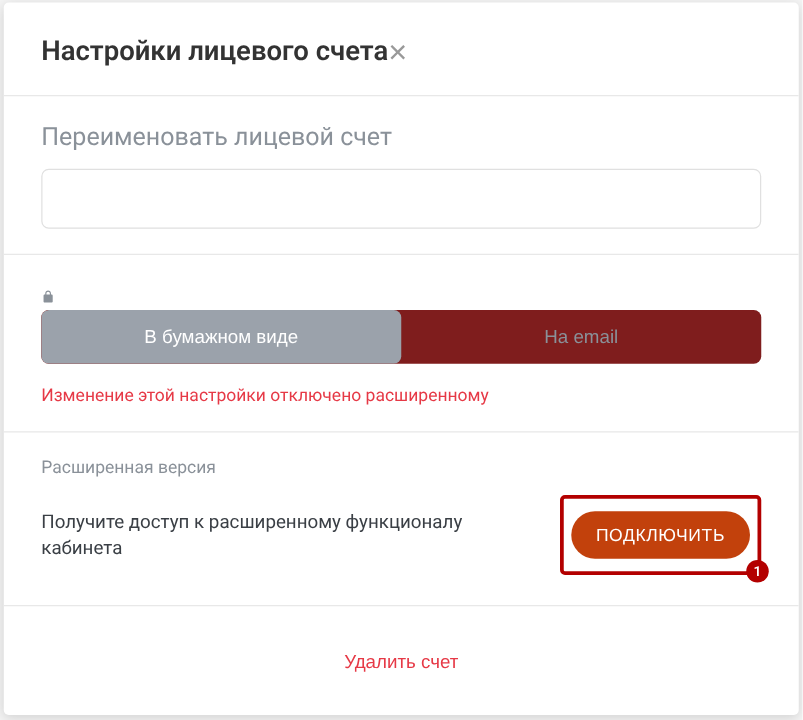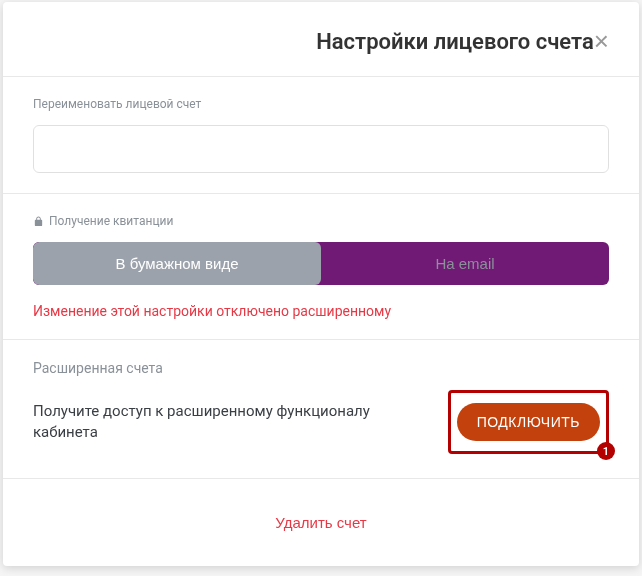--- a/index.html
+++ b/index.html
@@ -17,21 +17,21 @@
     .modal {
       background: #fff;
       border-radius: 4px;
       box-shadow: 0 2px 10px rgba(0,0,0,0.15);
       width: 636px;
       margin: 2px auto;
       overflow: hidden;
     }
     .modal-header {
       display: flex;
-      justify-content: flex-end;
+      justify-content: flex-start;
       align-items: center;
       padding: 26px 30px 22px 30px;
     }
     .modal-title {
       font-size: 22px;
       font-weight: 600;
       color: #333;
     }
     .close-btn {
       cursor: pointer;
@@ -40,21 +40,21 @@
       line-height: 1;
       background: none;
       border: none;
       padding: 0;
     }
     .section {
       padding: 20px 30px;
       border-top: 1px solid #e8e8e8;
     }
     .section-label {
-      font-size: 12px;
+      font-size: 20px;
       color: #8a9199;
       margin-bottom: 14px;
       display: flex;
       align-items: center;
       gap: 6px;
     }
     .lock-icon {
       display: inline-block;
       width: 10px;
       height: 10px;
@@ -67,21 +67,21 @@
       border-radius: 6px;
       padding: 0 14px;
       font-size: 15px;
       background: #fff;
     }
     .toggle-group {
       display: flex;
       width: 100%;
       border-radius: 6px;
       overflow: hidden;
-      background: #701a75;
+      background: #7f1d1d;
     }
     .toggle-option {
       flex: 1;
       text-align: center;
       padding: 13px 0;
       font-size: 15px;
       cursor: pointer;
       border: none;
       background: transparent;
     }
@@ -183,31 +183,30 @@
     <input type="text" class="rename-input" value="" style="">
   </div>
 
   <div class="section">
     <div class="section-label">
       <span class="lock-icon">
         <svg viewBox="0 0 24 24" width="11" height="11" fill="currentColor">
             <path d="M18 8h-1V6c0-2.76-2.24-5-5-5S7 3.24 7 6v2H6c-1.1 0-2 .9-2 2v10c0 1.1.9 2 2 2h12c1.1 0 2-.9 2-2V10c0-1.1-.9-2-2-2zM9 6c0-1.66 1.34-3 3-3s3 1.34 3 3v2H9V6z"></path>
           </svg>
       </span>
-      <span>Получение квитанции</span>
     </div>
     <div class="toggle-group">
       <button class="toggle-option active">В бумажном виде</button>
       <button class="toggle-option inactive">На email</button>
     </div>
     <div class="warning-text">Изменение этой настройки отключено расширенному</div>
   </div>
 
   <div class="extended-section">
-    <div class="extended-label">Расширенная счета</div>
+    <div class="extended-label">Расширенная версия</div>
     <div class="extended-row">
       <div class="extended-desc">Получите доступ к расширенному функционалу кабинета</div>
       <div class="connect-btn-wrap">
         <button class="connect-btn">ПОДКЛЮЧИТЬ</button>
         <div class="badge">1</div>
       </div>
     </div>
   </div>
 
   <div class="delete-section">

